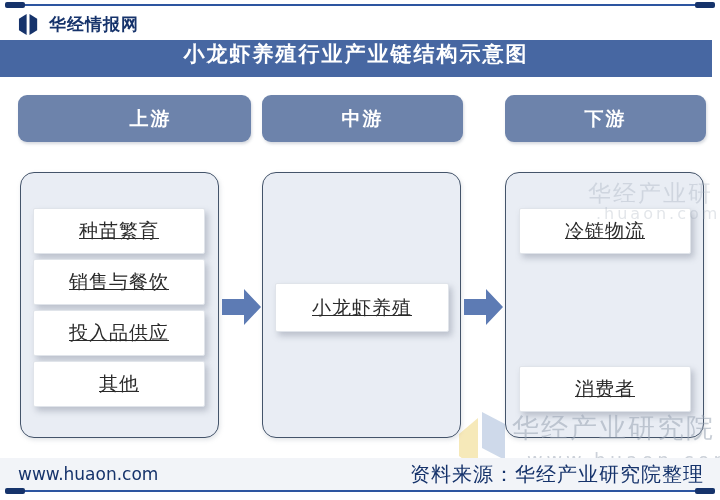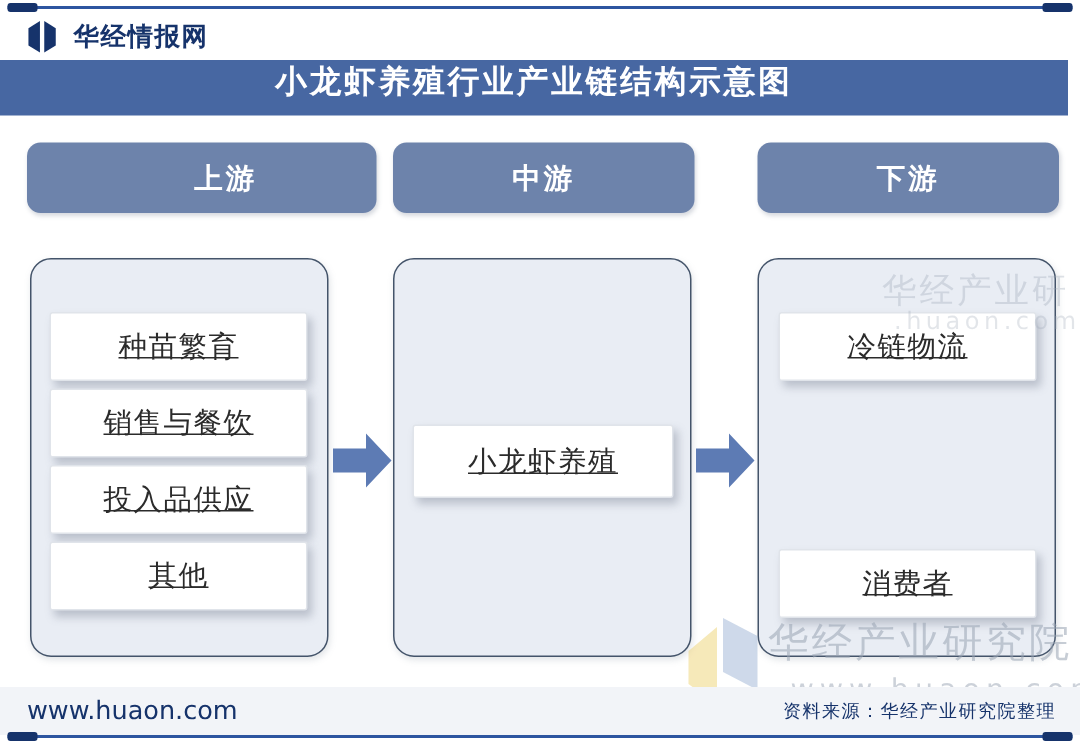--- a/index.html
+++ b/index.html
@@ -60,21 +60,21 @@
   .wm-br1{left:512px;top:398px;font-size:27px;letter-spacing:2px;opacity:.55;}
   .wm-br2{left:527px;top:437px;font-size:19px;letter-spacing:4px;opacity:.5;}
   .wm-logo{left:457px;top:410px;opacity:.55;}
   
   .footer-band{
     left:0;top:458px;width:720px;height:32px;background:var(--footer-bg);
     display:flex;align-items:center;justify-content:space-between;
     box-sizing:border-box;padding:0 16px 0 18px;
   }
   .footer-site{font-size:17px;color:var(--navy);}
-  .footer-source{font-size:12px;color:var(--navy);letter-spacing:1px;margin-left:40px;}
+  .footer-source{font-size:20px;color:var(--navy);letter-spacing:1px;margin-left:40px;}
 </style>
 </head>
 <body>
 
 <div class="stage">
 
   <div class="abs rule" style="left:5px;top:4px;width:710px;"></div>
   <div class="abs rule-cap" style="left:5px;top:2px;"></div>
   <div class="abs rule-cap" style="left:695px;top:2px;"></div>
 

